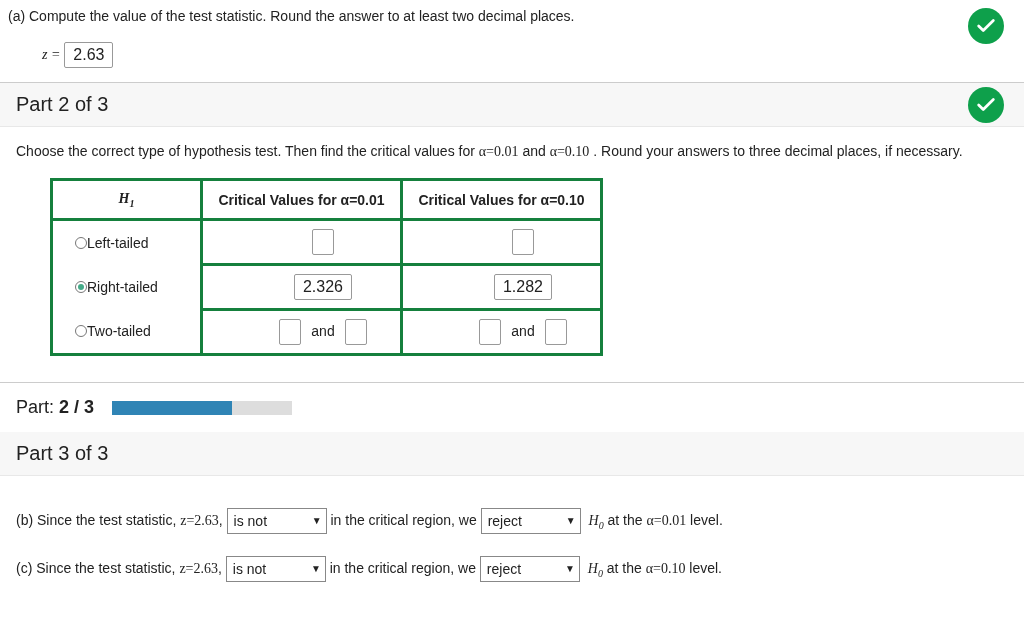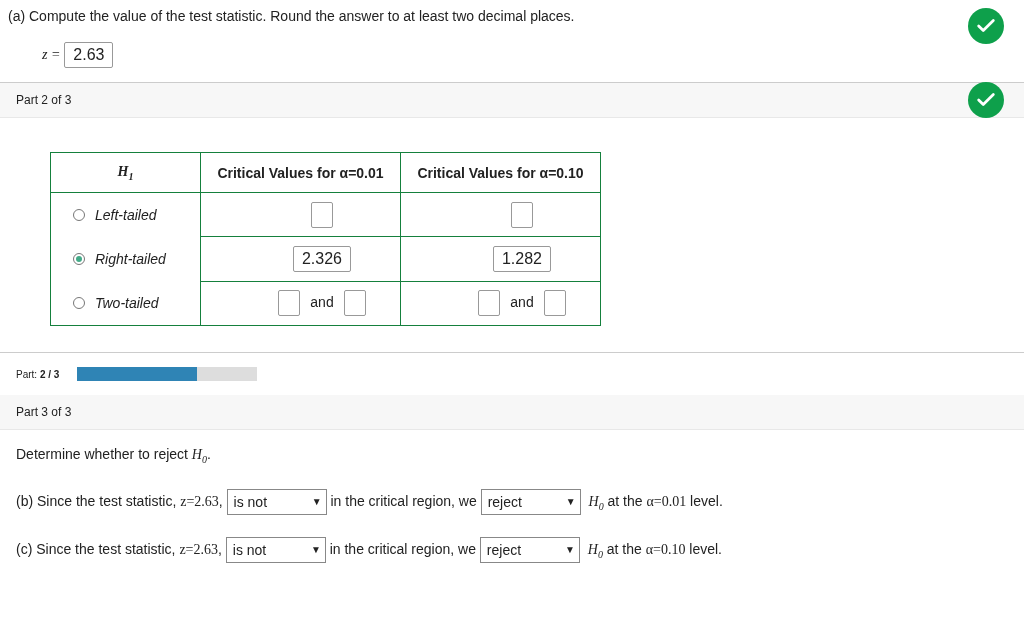--- a/index.html
+++ b/index.html
@@ -13,21 +13,21 @@
     width: 1024px;
   }
   .section {
     border-bottom: 1px solid #ccc;
     padding: 8px;
     position: relative;
   }
   .part-header {
     background: #f7f7f7;
     padding: 10px 16px;
-    font-size: 12px;
+    font-size: 20px;
     border-bottom: 1px solid #e8e8e8;
     position: relative;
   }
   .check-badge {
     position: absolute;
     right: 20px;
     top: 50%;
     transform: translateY(-50%);
     width: 36px;
     height: 36px;
@@ -61,55 +61,54 @@
     padding: 4px 2px;
   }
   .italic { font-style: italic; font-family: "Times New Roman", serif; }
   .math { font-family: "Times New Roman", serif; }
   .sub { font-size: 10px; vertical-align: sub; }
   .tbl {
     border-collapse: collapse;
     margin: 18px 0 10px 34px;
   }
   .tbl th, .tbl td {
-    border: 1px solid #15803d;
+    border: 3px solid #15803d;
     padding: 0;
     text-align: center;
     vertical-align: middle;
     font-size: 14px;
   }
   .tbl th { font-weight: bold; background: #fff; height: 40px; }
   .tbl td.cell { height: 44px; padding-left: 43px; }
   .tbl .col0 { width: 150px; }
   .tbl .col1, .tbl .col2 { width: 200px; }
   .radio-row {
     display: flex;
     align-items: center;
     justify-content: flex-start;
     padding-left: 22px;
-    gap: 10px;
+    gap: 0;
     height: 100%;
     text-align: left;
-    font-style: italic;
   }
   .radio {
     width: 12px; height: 12px; border: 1px solid #777; border-radius: 50%;
     display: inline-block; position: relative;
   }
   .radio.checked::after {
     content: ""; position: absolute; left: 2px; top: 2px;
     width: 6px; height: 6px; border-radius: 50%; background: #4a8;
   }
   .and { margin: 0 6px; }
   .progress-row {
     display: flex;
     align-items: center;
     gap: 18px;
     padding: 14px 16px;
-    font-size: 10px;
+    font-size: 18px;
   }
   .progress-track {
     width: 180px; height: 14px; background: #ddd;
     position: relative;
   }
   .progress-fill {
     position: absolute; left: 0; top: 0; height: 100%;
     background: #2f84b5; width: 66.6%;
   }
   .select-box {
@@ -154,20 +153,27 @@
 <div class="part-header" style="position:relative;">
   <span>Part 2 of 3</span>
   <div class="check-badge">
     <svg viewBox="0 0 24 24">
         <path d="M4 12l5 5L20 6" stroke="#fff" stroke-width="3" fill="none" stroke-linecap="round" stroke-linejoin="round"></path>
       </svg>
   </div>
 </div>
 
 <div class="body-pad" style="border-bottom:1px solid #ccc;">
+  <div>
+    <span class="plain">Choose the correct type of hypothesis test. Then find the critical values for </span>
+    <span class="math">α=0.01</span>
+    <span class="plain"> and </span>
+    <span class="math">α=0.10</span>
+    <span class="plain">. Round your answers to three decimal places, if necessary.</span>
+  </div>
 
   <table class="tbl">
     <tbody>
         <tr>
       <th class="col0">
         <span class="italic">H</span><span class="italic sub">1</span>
       </th>
       <th class="col1"><span>Critical Values for α=0.01</span></th>
       <th class="col2"><span>Critical Values for α=0.10</span></th>
     </tr>
@@ -219,24 +225,20 @@
   <div class="progress-track">
     <div class="progress-fill"></div>
   </div>
 </div>
 
 <div class="part-header">
   <span>Part 3 of 3</span>
 </div>
 
 <div class="body-pad">
-  <div style="margin-bottom:22px;">
-    <span class="plain">Determine whether to reject </span>
-    <span class="italic">H</span><span class="italic sub">0</span><span>.</span>
-  </div>
 
   <div class="sentence">
     <span class="plain">(b) Since the test statistic, </span><span class="math">z=2.63</span><span class="plain">, </span>
     <span class="select-box">
         <span>is not</span>
         <span class="caret">▼</span>
       </span>
     <span class="plain"> in the critical region, we </span>
     <span class="select-box">
         <span>reject</span>

